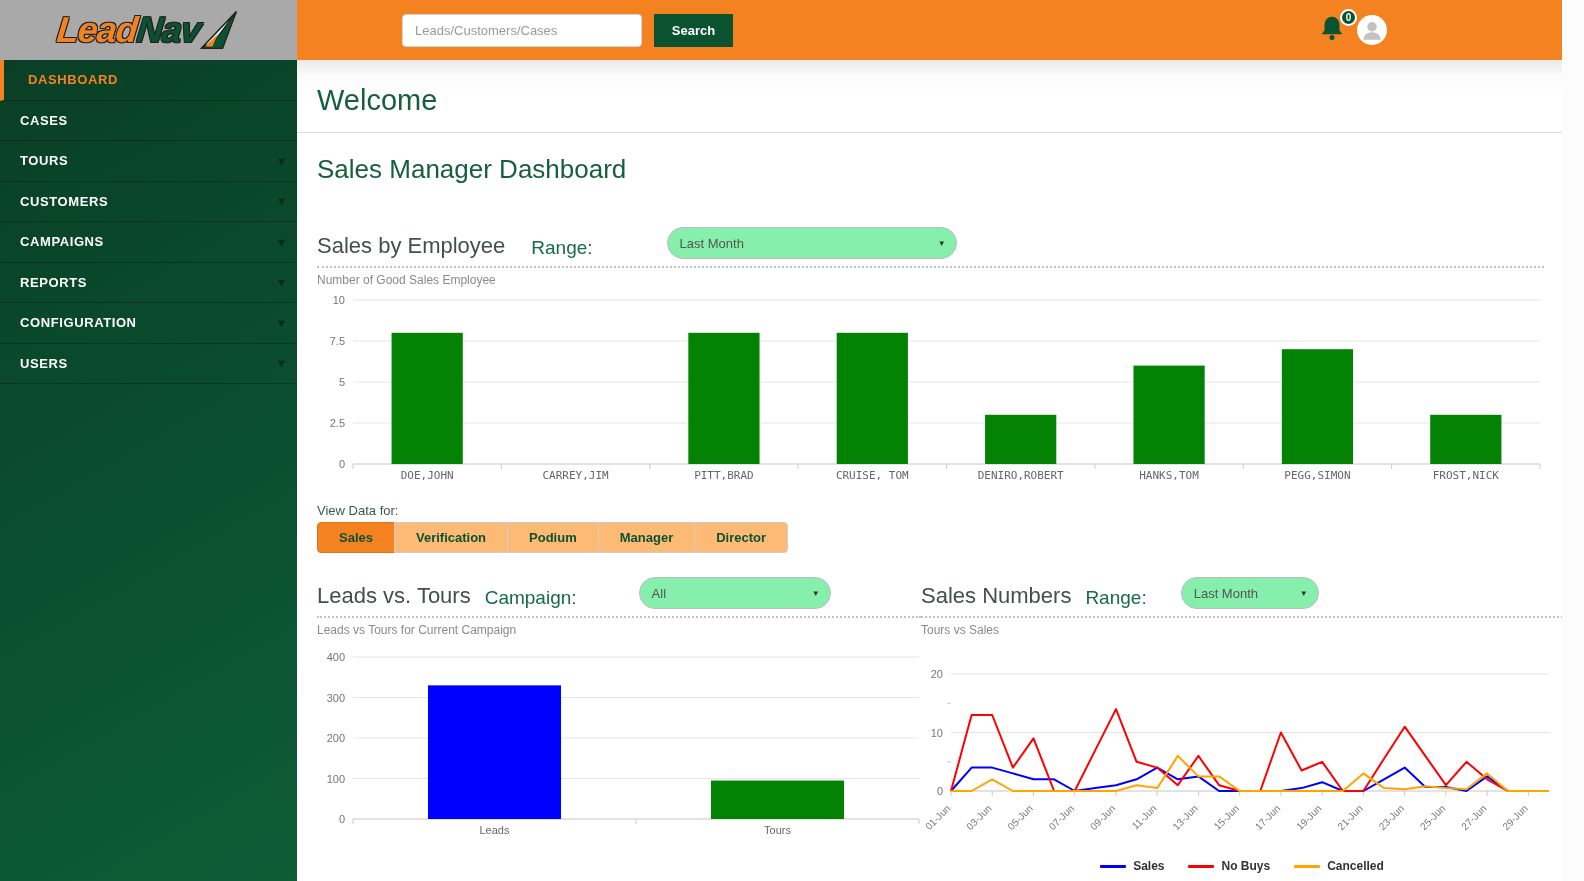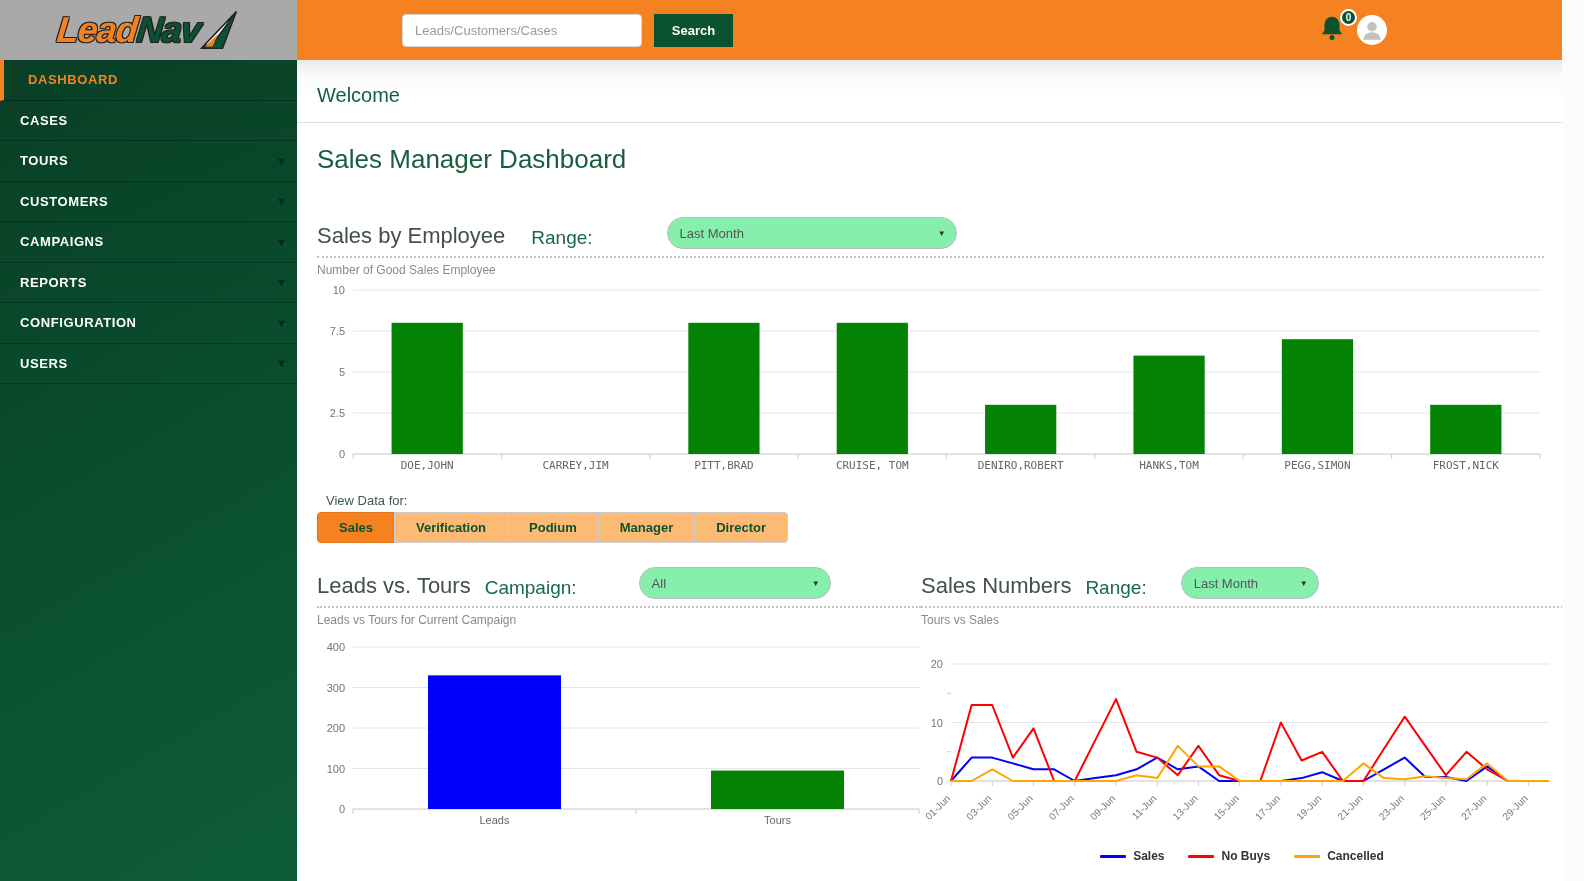--- a/index.html
+++ b/index.html
@@ -24,34 +24,34 @@
   .topbar { height:60px; background:#f58220; display:flex; align-items:center; position:relative; }
   .search-input { margin-left:105px; width:240px; height:33px; border:1px solid #d6d6d6; border-radius:4px; padding:0 12px; font-size:13px; color:#555; outline:none; font-family:"Liberation Sans",sans-serif; }
   .search-input::placeholder { color:#9a9a9a; }
   .search-btn { margin-left:12px; width:79px; height:33px; background:#0b5231; color:#fff; border:none; border-radius:0; font-size:13px; font-weight:bold; cursor:pointer; font-family:"Liberation Sans",sans-serif; }
   .topbar-right { position:absolute; right:175px; top:0; height:60px; display:flex; align-items:center; }
   .bell-wrap { position:relative; width:34px; height:34px; cursor:pointer; }
   .badge { position:absolute; top:-4px; right:-6px; min-width:17px; height:17px; background:#0b5231; border:2px solid #fff; border-radius:9px; color:#fff; font-size:10px; font-weight:bold; display:flex; align-items:center; justify-content:center; }
   .avatar { width:30px; height:30px; background:#fff; border-radius:50%; margin-left:6px; display:flex; align-items:center; justify-content:center; cursor:pointer; }
 
   .welcome { background:linear-gradient(180deg,#e9e9e9 0px,#fbfbfb 16px,#ffffff 40px); padding:24px 20px 15px 20px; border-bottom:1px solid #dcdcdc; }
-  .welcome h1 { font-size:20px; font-weight:400; color:#175e3d; }
+  .welcome h1 { font-size:29px; font-weight:400; color:#175e3d; }
   .title-block { padding:21px 20px 4px 20px; }
   .title-block h2 { font-size:26px; font-weight:400; color:#175e3d; }
 
   .panel { padding:0 18px 0 20px; }
   .sec-head { display:flex; align-items:flex-end; }
   .sec-title { font-size:22px; font-weight:400; color:#42504a; }
   .sec-label { font-size:19px; color:#176a4a; margin-left:26px; }
   .select { height:32px; background:#86efac; border:1px solid #bdbdbd; border-radius:16px; display:flex; align-items:center; justify-content:space-between; padding:0 10px 0 12px; font-size:13px; color:#555; cursor:pointer; }
   .select .caret { font-size:8px; color:#333; }
   .dotted { border:none; border-top:2px dotted #c3c3c3; margin-top:7px; }
   .subtitle { font-size:12px; color:#8a8a8a; margin-top:5px; }
 
-  .viewdata-label { font-size:13px; color:#3d5a49; margin:8px 9px 4px; }
+  .viewdata-label { font-size:13px; color:#3d5a49; margin:8px 0 4px; }
   .tab-group { display:inline-flex; }
   .tab { height:31px; padding:0 21px; background:#fdba74; border:1px solid #ccc; margin-left:-1px; font-size:13px; font-weight:bold; color:#0b5231; cursor:pointer; font-family:"Liberation Sans",sans-serif; }
   .tab:first-child { border-radius:4px 0 0 4px; margin-left:0; }
   .tab:last-child { border-radius:0 4px 4px 0; }
   .tab.active { background:#f58220; border-color:#e07515; }
 
   .bottom-row { display:flex; margin-top:24px; }
   .col-left { width:604px; flex:none; }
   .col-right { flex:1; margin-left:0; }
   .legend { display:flex; justify-content:center; gap:24px; margin-top:2px; }

